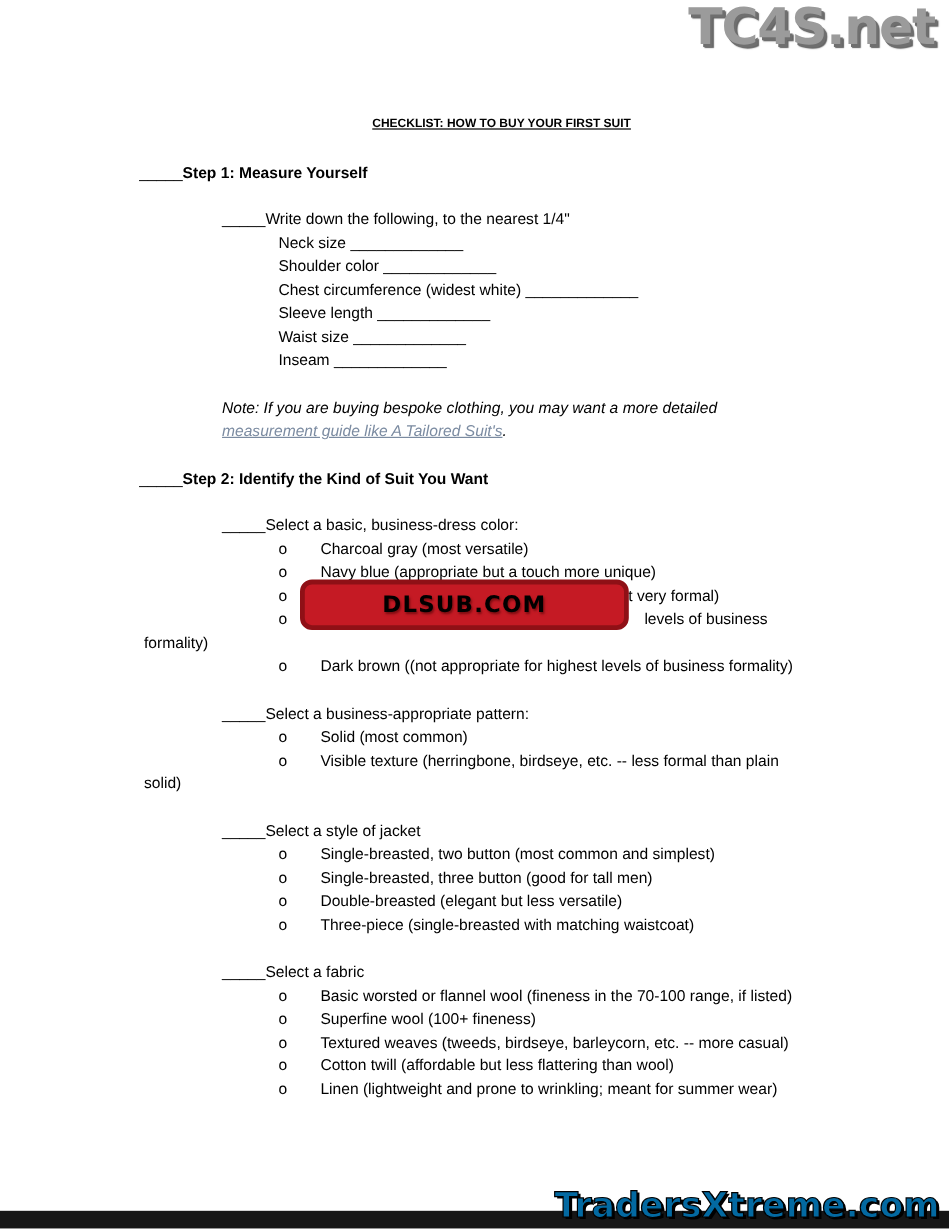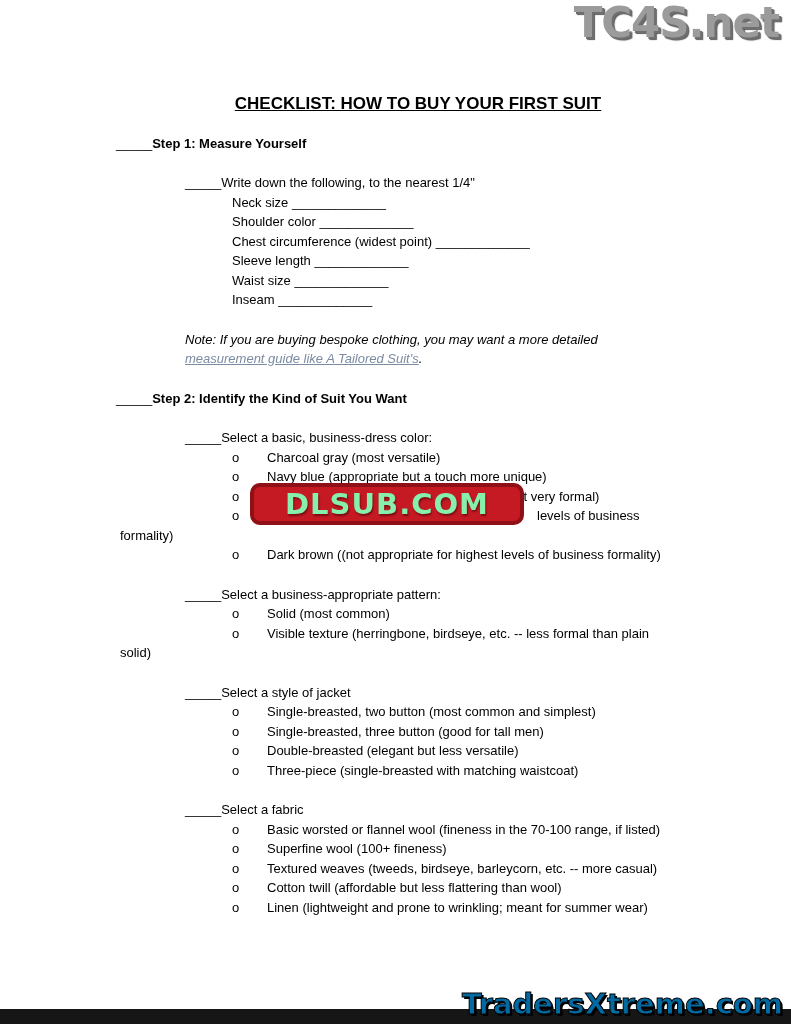--- a/index.html
+++ b/index.html
@@ -27,21 +27,21 @@
     line-height: 46px;
     font-weight: 800;
     letter-spacing: -1px;
     color: #9b9b9b;
     text-shadow: 2px 2px 0 #6f6f6f, 3px 3px 1px #5e5e5e;
   }
 
   .title {
     margin: 0 0 0 45px;
     padding-top: 94px;
-    font-size: 17px;
+    font-size: 10px;
     font-weight: bold;
     text-decoration: underline;
     text-align: center;
   }
 
   .line { white-space: nowrap; }
   .indent-step { margin-left: 116px; }
   .indent-sub  { margin-left: 185px; }
   .indent-item { margin-left: 232px; }
   .gap-top { margin-top: 20px; }
@@ -78,25 +78,25 @@
     top: -23px;
     width: 274px;
     height: 42px;
     background: #c51a24;
     border: 4px solid #8f1016;
     border-radius: 10px;
     display: flex;
     align-items: center;
     justify-content: center;
     font-family: "DejaVu Sans", sans-serif;
-    font-size: 29px;
+    font-size: 19px;
     line-height: 29px;
     font-weight: 800;
     letter-spacing: 1px;
-    color: #86efac;
+    color: #000000;
     text-shadow: 1px 2px 2px rgba(60,0,0,0.55);
     z-index: 5;
   }
 
   
   .bottom-bar {
     position: absolute;
     left: 0; right: 0; bottom: 0;
     height: 15px;
     background: #161616;
@@ -123,21 +123,21 @@
   <div class="wm-top">TC4S.net</div>
 
   <h1 class="title">CHECKLIST: HOW TO BUY YOUR FIRST SUIT</h1>
 
   <div class="line indent-step gap-top"><span class="blank">_____</span><span class="bold">Step 1: Measure Yourself</span></div>
 
   <div class="line indent-sub gap-top"><span class="blank">_____</span><span>Write down the following, to the nearest 1/4"</span></div>
 
   <div class="line indent-item"><span>Neck size</span> <span class="blank">_____________</span></div>
   <div class="line indent-item"><span>Shoulder color</span> <span class="blank">_____________</span></div>
-  <div class="line indent-item"><span>Chest circumference (widest point)</span> <span class="blank">_____________</span></div>
+  <div class="line indent-item"><span>Chest circumference (widest white)</span> <span class="blank">_____________</span></div>
   <div class="line indent-item"><span>Sleeve length</span> <span class="blank">_____________</span></div>
   <div class="line indent-item"><span>Waist size</span> <span class="blank">_____________</span></div>
   <div class="line indent-item"><span>Inseam</span> <span class="blank">_____________</span></div>
 
   <div class="note"><span>Note: If you are buying bespoke clothing, you may want a more detailed </span><span class="note-link">measurement guide like A Tailored Suit's</span><span>.</span></div>
 
   <div class="line indent-step gap-top"><span class="blank">_____</span><span class="bold">Step 2: Identify the Kind of Suit You Want</span></div>
 
   <div class="line indent-sub gap-top"><span class="blank">_____</span><span>Select a basic, business-dress color:</span></div>
   <div class="bullet"><span class="marker">o</span><span>Charcoal gray (most versatile)</span></div>

